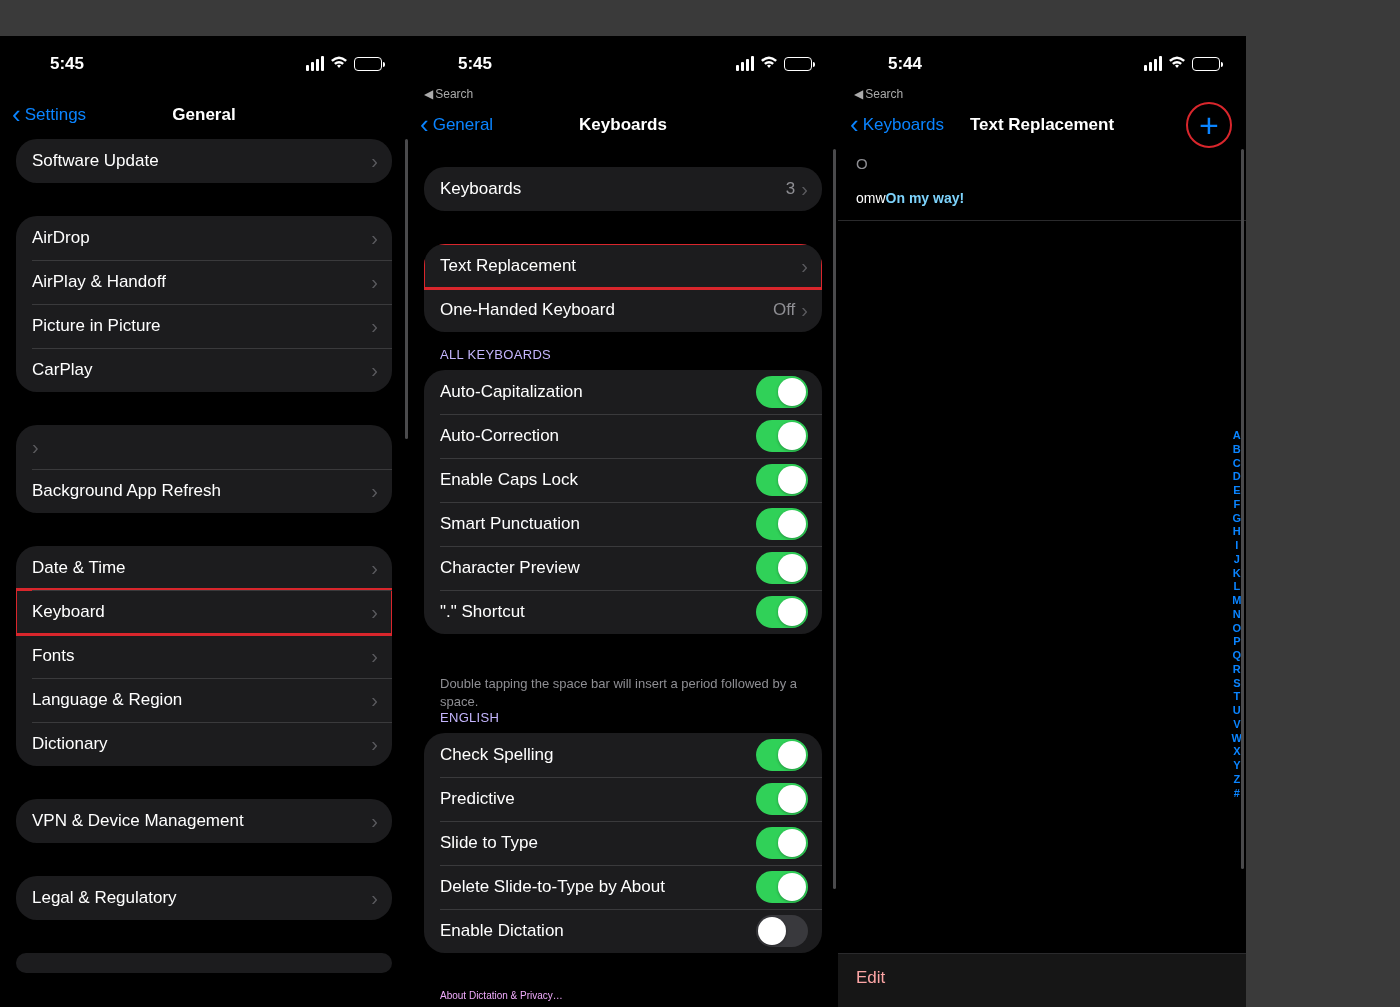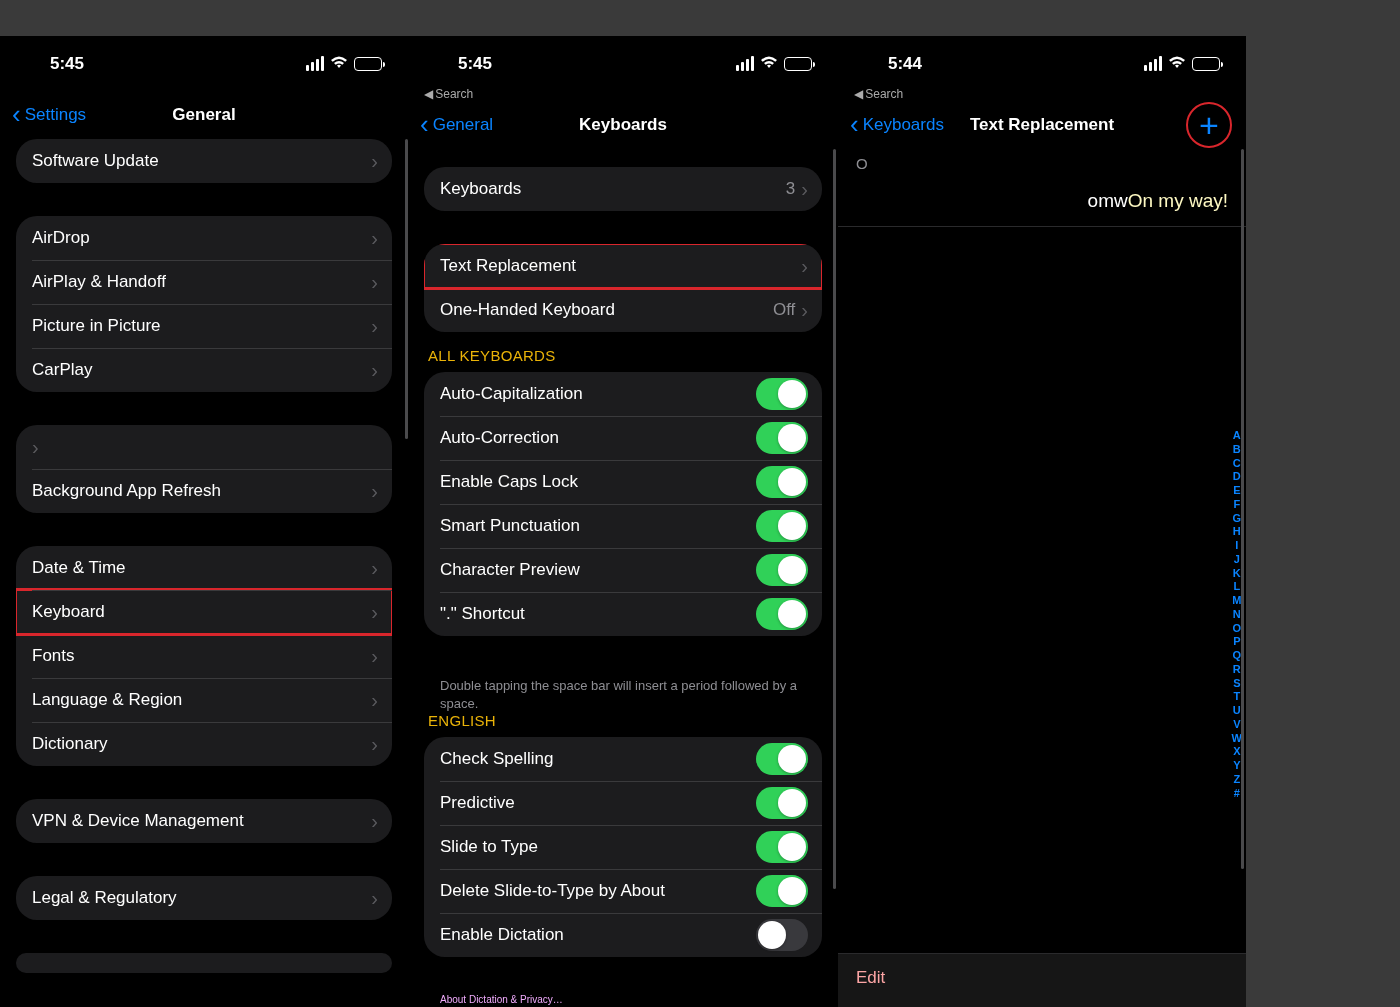--- a/index.html
+++ b/index.html
@@ -67,22 +67,22 @@
     position: absolute; right: 14px; color: #0a84ff; font-size: 34px; font-weight: 200;
     width: 46px; height: 46px; display: flex; align-items: center; justify-content: center;
     border: 2.5px solid #d9262c; border-radius: 50%;
   }
 
   .scroll { height: calc(100% - 120px); overflow: hidden; position: relative; }
 
   .group { margin: 0 16px 33px; background: #1c1c1e; border-radius: 21px; overflow: hidden; }
   .group.first { margin-top: 0; }
   .group-header {
-    color: #eab308; font-size: 15px; text-transform: uppercase;
-    padding: 0 20px 8px; margin-top: -18px; letter-spacing: 0.3px;
+    color: #c4b5fd; font-size: 13px; text-transform: uppercase;
+    padding: 0 32px 8px; margin-top: -18px; letter-spacing: 0.3px;
   }
   .row {
     min-height: 44px; display: flex; align-items: center;
     padding: 0 14px 0 16px; position: relative; color: #fff; font-size: 17px;
   }
   .row + .row::before {
     content: ''; position: absolute; top: 0; left: 16px; right: 0;
     height: 0.5px; background: #3a3a3c;
   }
   .row-label { flex: 1; }
@@ -110,24 +110,24 @@
     position: absolute; bottom: 8px; left: 50%; transform: translateX(-50%);
     width: 148px; height: 5px; background: #fff; border-radius: 3px;
   }
   .scroll-thumb {
     position: absolute; right: 0; width: 3px; background: #4a4a4c; border-radius: 2px;
   }
 
   
   .section-index { color: #8e8e93; font-size: 15px; padding: 6px 18px 4px; text-transform: uppercase; }
   .replacement-row {
-    display: flex; justify-content: flex-end; padding: 14px 18px;
-    color: #fff; font-size: 19px; border-bottom: 0.5px solid #2a2a2c; margin: 0 0 0 0;
-  }
-  .replacement-row .phrase { color: #fef9c3; }
+    display: flex; justify-content: flex-start; padding: 14px 18px;
+    color: #fff; font-size: 14px; border-bottom: 0.5px solid #2a2a2c; margin: 0 0 0 0;
+  }
+  .replacement-row .phrase { color: #7dd3fc; font-weight: bold; }
   .alpha-index {
     position: absolute; right: 4px; top: 280px; display: flex; flex-direction: column;
     color: #0a84ff; font-size: 11px; font-weight: 600; line-height: 1.25; text-align: center;
   }
   .toolbar-bottom {
     position: absolute; bottom: 0; left: 0; right: 0; height: 90px;
     background: #161616; border-top: 0.5px solid #2a2a2c;
     padding: 14px 18px; color: #fca5a5; font-size: 17px;
   }
 

